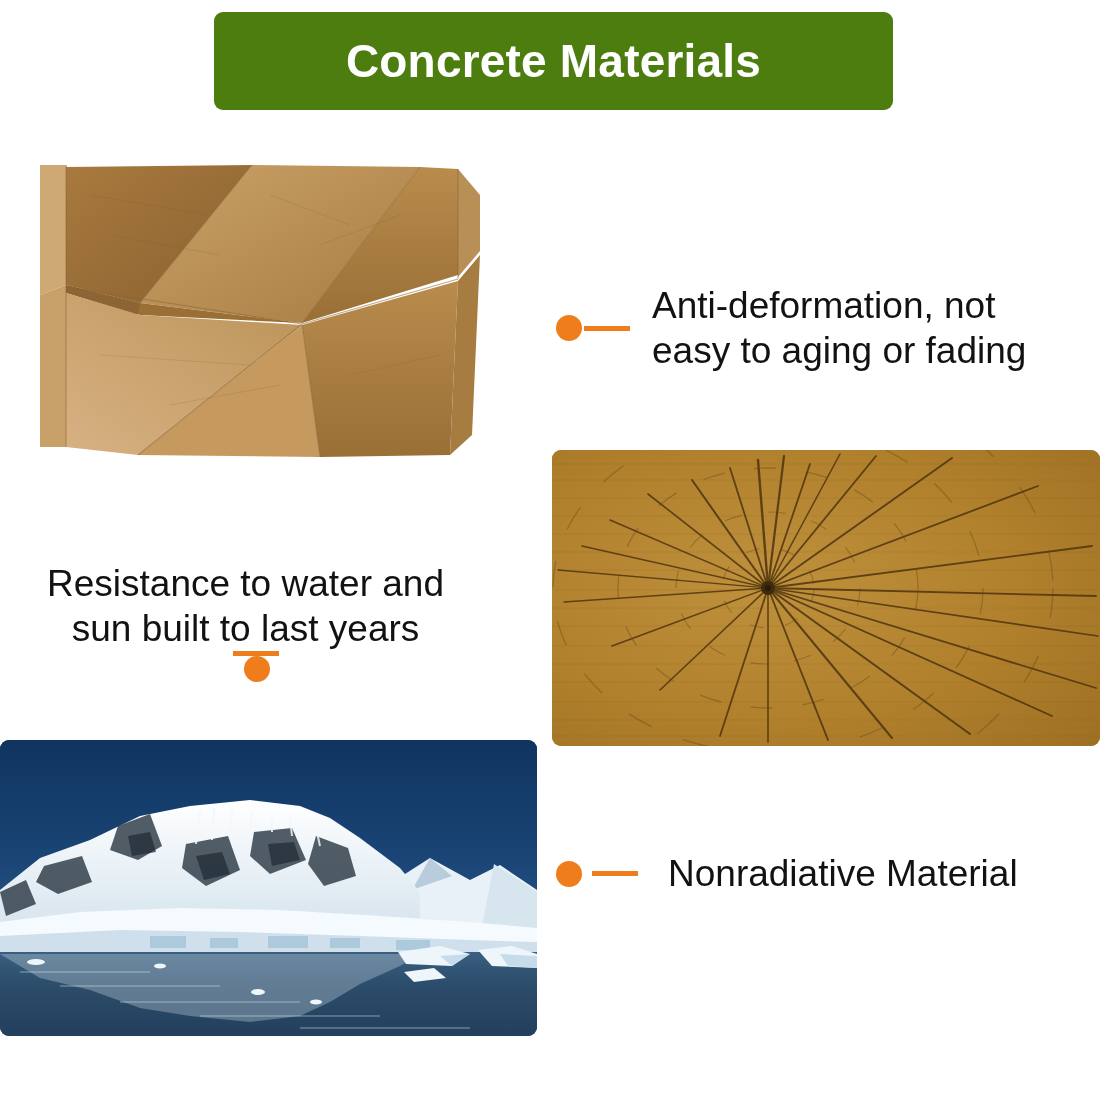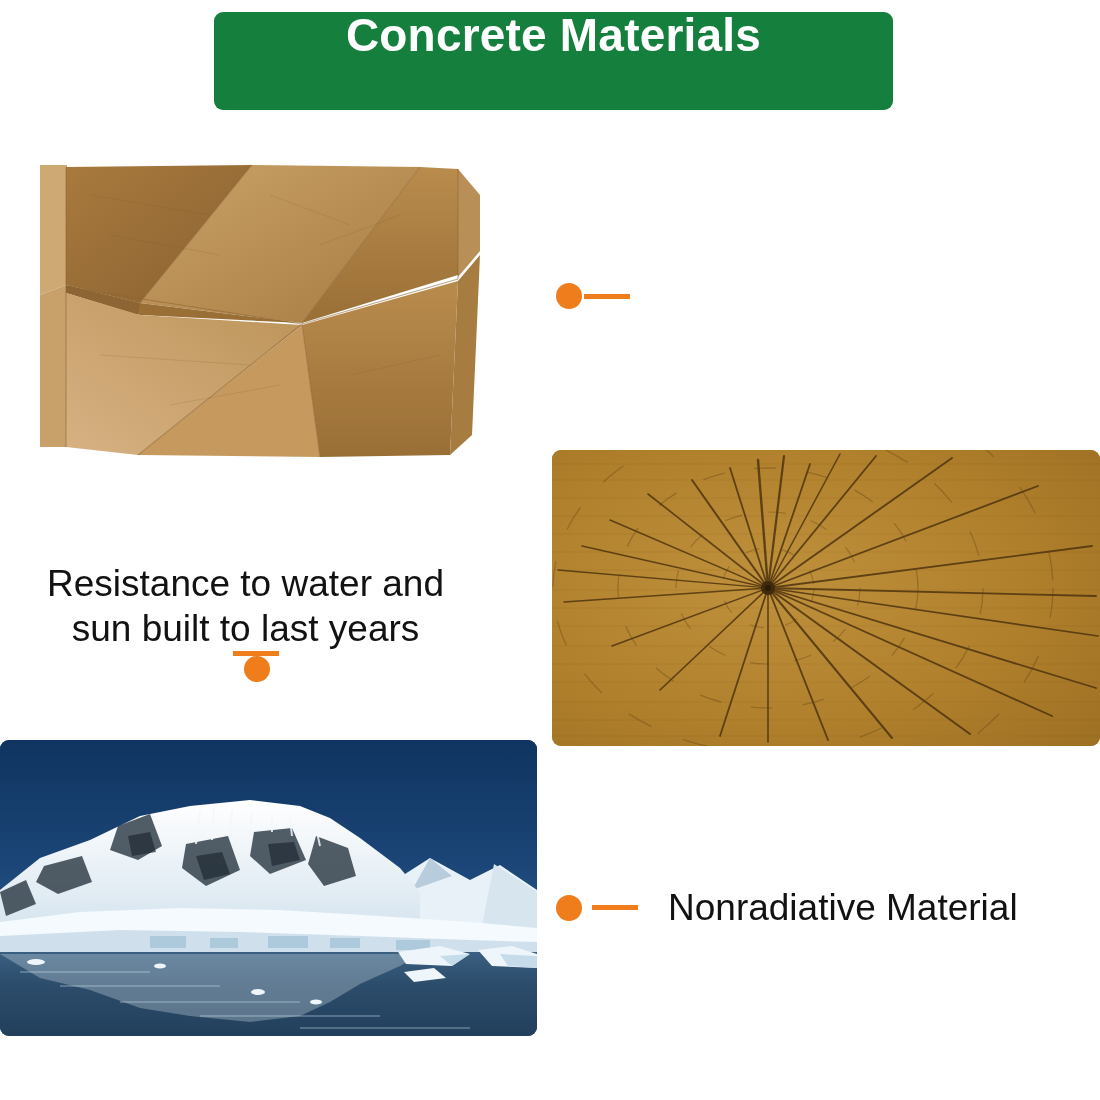--- a/index.html
+++ b/index.html
@@ -7,22 +7,22 @@
     width:1100px;height:1100px;
     background:#ffffff;
     font-family:"Liberation Sans", sans-serif;
     overflow:hidden;
   }
   .canvas{position:relative;width:1100px;height:1100px;background:#fff;}
 
   
   .title-banner{
     position:absolute;left:214px;top:12px;width:679px;height:98px;
-    background:#15803d;border-radius:9px;
-    display:flex;justify-content:center;
+    background:#4d7c0f;border-radius:9px;
+    display:flex;align-items:center;justify-content:center;
   }
   .title-text{
     color:#ffffff;font-size:46px;font-weight:bold;
     letter-spacing:.2px;line-height:1;
     white-space:nowrap;
   }
 
   
   .bullet-row{position:absolute;display:flex;align-items:center;}
   .dot{
@@ -39,21 +39,21 @@
   .f1{left:556px;top:283px;}
   .f1 .connector{width:46px;margin-left:2px;}
   .f1 .feat-text{margin-left:22px;text-align:left;}
 
   
   .f2{left:18px;top:561px;flex-direction:column;}
   .f2 .feat-text{text-align:center;margin-right:22px;width:455px;}
   .f2 .connector{width:46px;margin-right:2px;}
 
   
-  .f3{left:556px;top:885px;gap:8px;}
+  .f3{left:556px;top:851px;gap:8px;}
   .f3 .connector{width:46px;margin-left:2px;}
   .f3 .feat-text{margin-left:22px;text-align:left;}
 
   
   .wood-block{
     position:absolute;left:20px;top:155px;width:480px;height:315px;
   }
   .wood-block svg{display:block;width:100%;height:100%;}
 
   
@@ -153,20 +153,22 @@
         <path d="M80,200 L230,210" fill="none"></path>
         <path d="M330,220 L420,200" fill="none"></path>
         <path d="M150,250 L260,230" fill="none"></path>
       </g>
     </svg>
   </div>
 
   <div class="bullet-row f1">
     <span class="dot"></span>
     <span class="connector"></span>
+    <span class="feat-text">Anti-deformation, not
+easy to aging or fading</span>
   </div>
 
   <div class="wood-slab">
     <svg viewBox="0 0 548 296" preserveAspectRatio="none">
       <defs>
         <radialGradient id="slabG" cx="39%" cy="45%" r="85%">
           <stop offset="0" stop-color="#c0913c"></stop>
           <stop offset="55%" stop-color="#b0802c"></stop>
           <stop offset="100%" stop-color="#9c6e22"></stop>
         </radialGradient>

